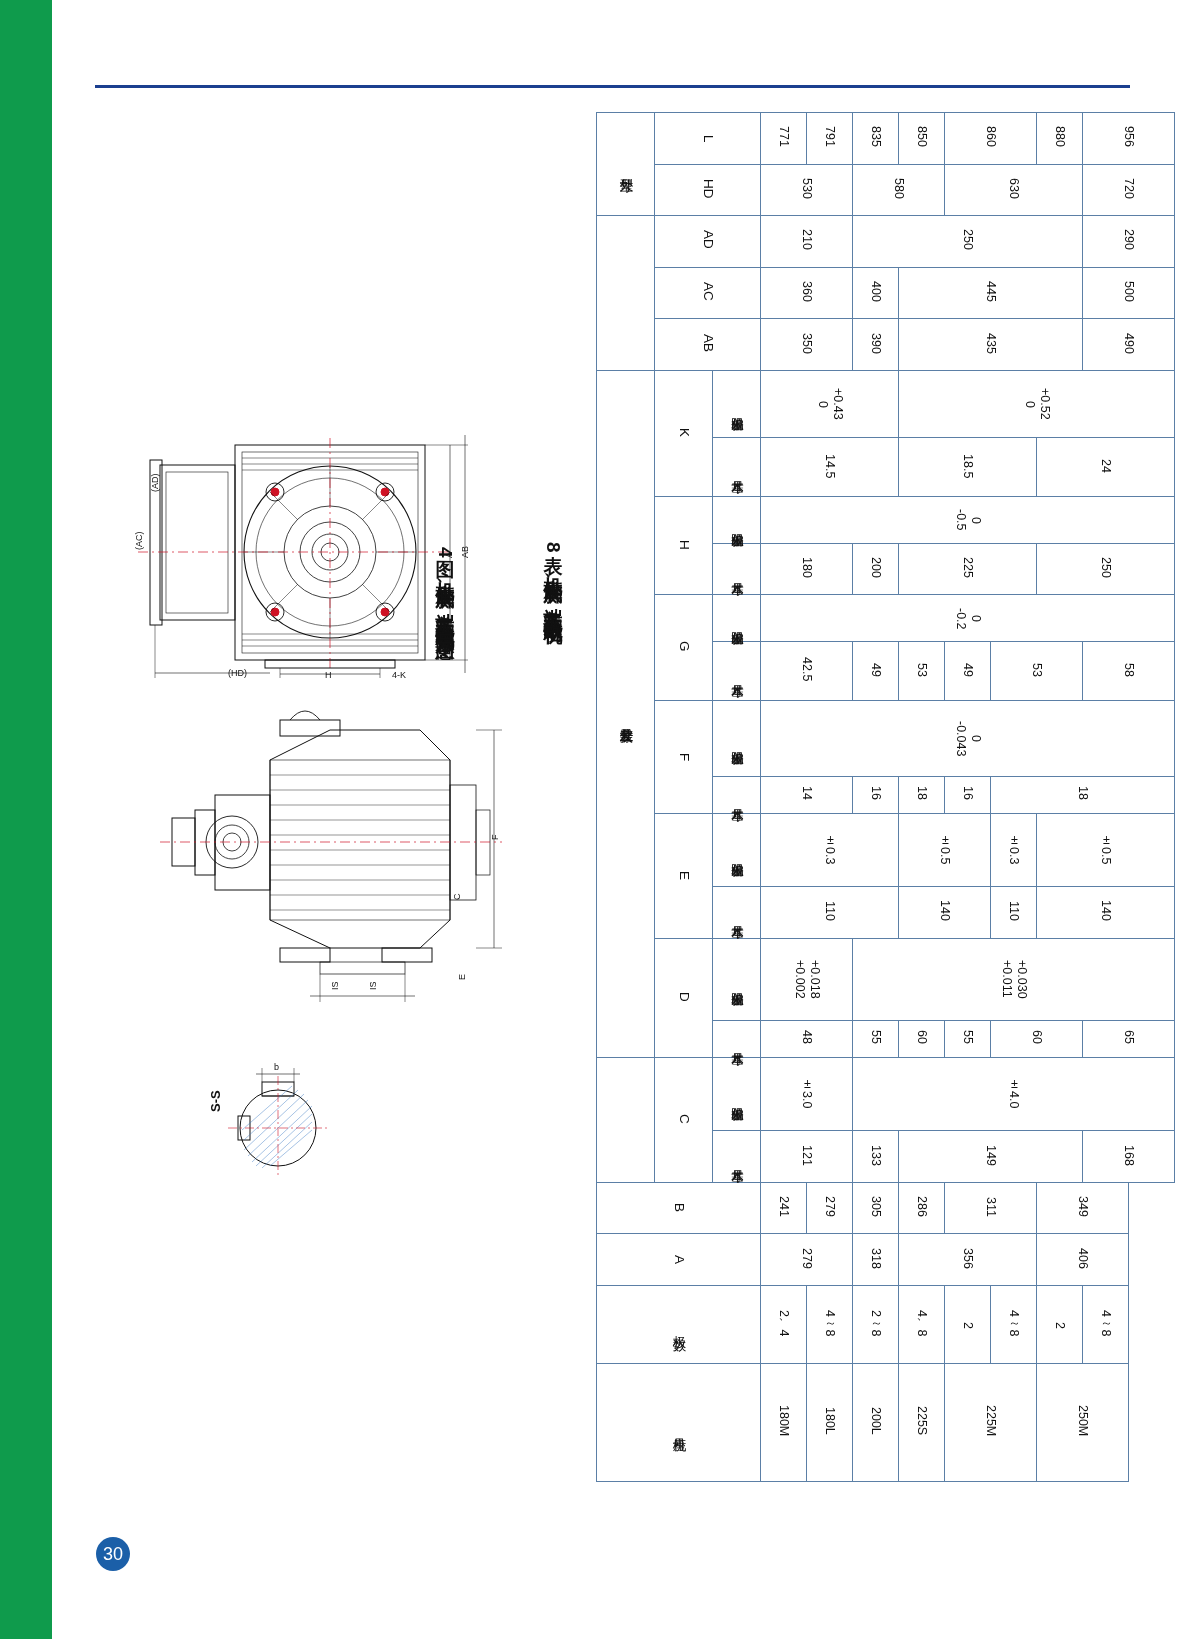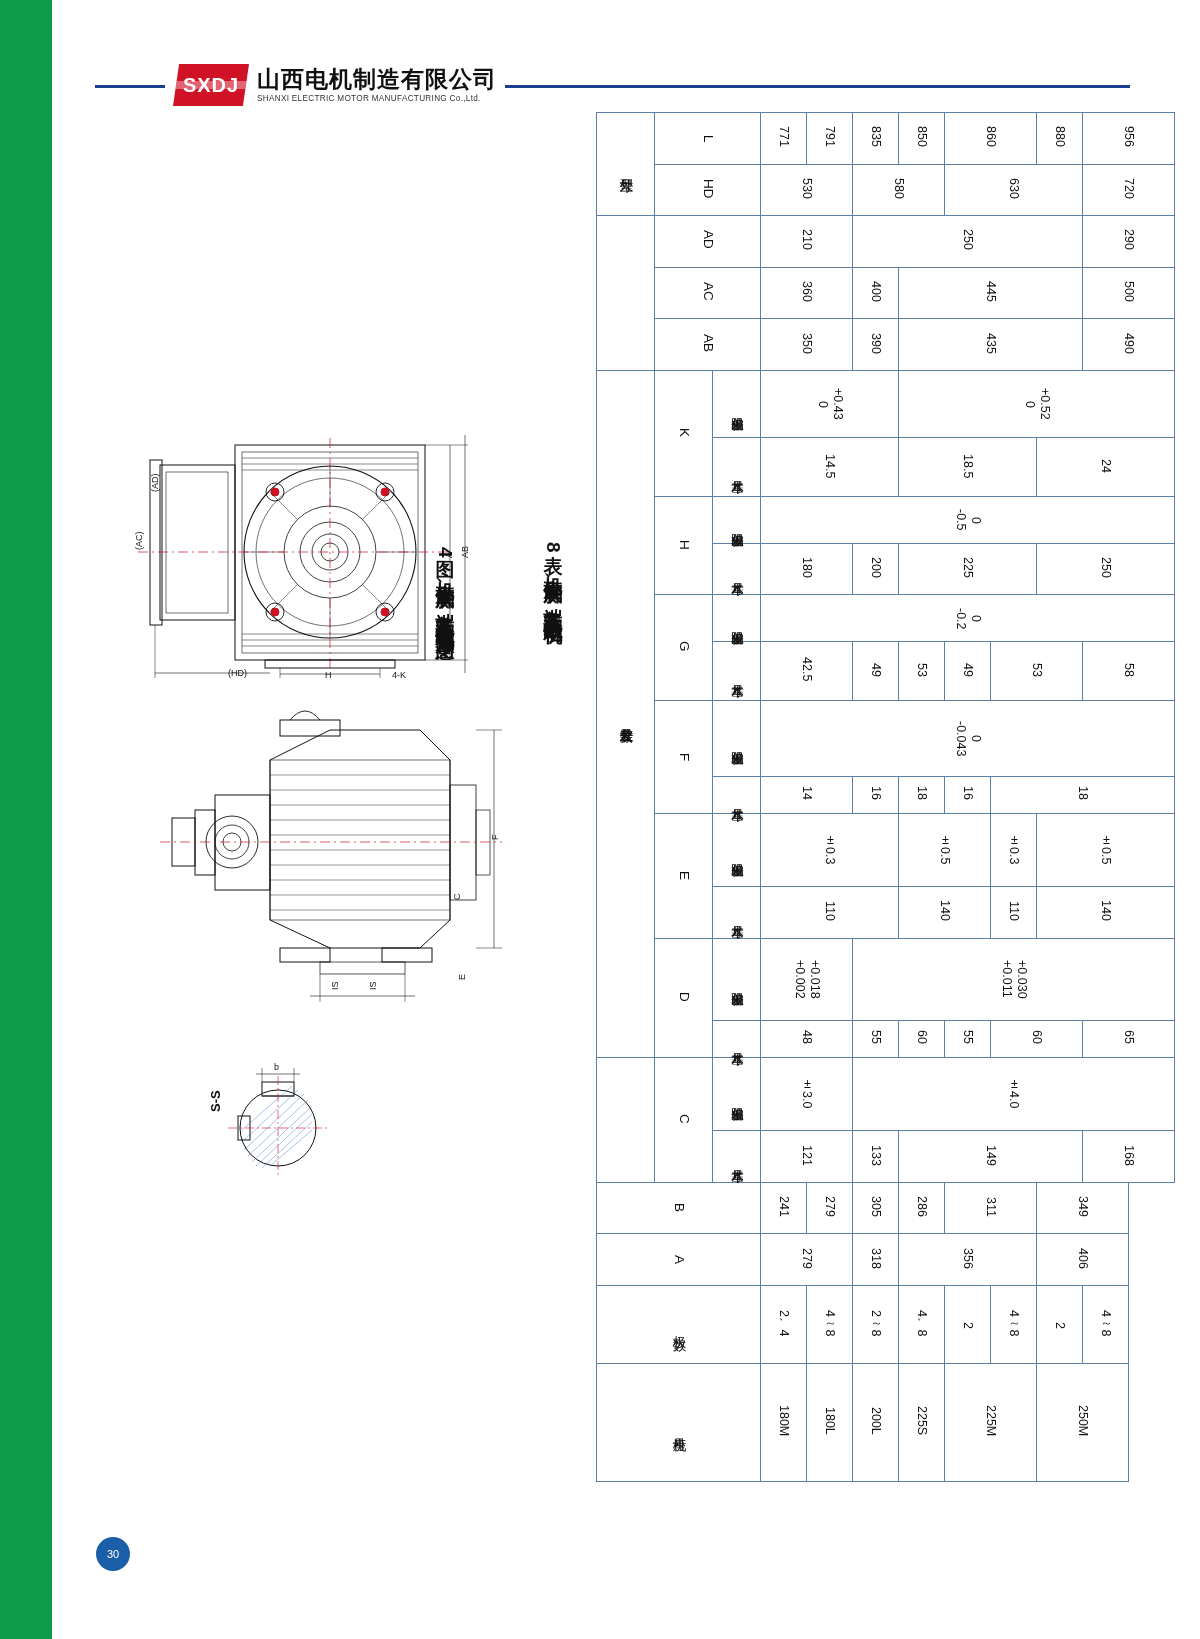--- a/index.html
+++ b/index.html
@@ -99,21 +99,21 @@
     margin-top: 2px;
   }
   
   .page-badge {
     position: absolute;
     left: 96px; bottom: 68px;
     width: 34px; height: 34px;
     border-radius: 50%;
     background: #1b5fa8;
     color: #ffffff;
-    font-size: 11px;
+    font-size: 18px;
     display: flex;
     align-items: center;
     justify-content: center;
     font-family: "Liberation Sans", sans-serif;
   }
   
   .figure-area {
     position: absolute;
     left: 100px; top: 420px;
     width: 420px; height: 830px; text-align: right;
@@ -207,30 +207,20 @@
 <body>
 
 <div class="page">
 
   <div class="left-bar">
     <div class="left-bar-inner"></div>
   </div>
 
   <div class="header">
     <div class="header-rule"></div>
-    <div class="logo-block">
-      <div class="logo-mark">
-        <div class="logo-swoosh"></div>
-        <span>SXDJ</span>
-      </div>
-      <div class="logo-text">
-        <div class="logo-cn">山西电机制造有限公司</div>
-        <div class="logo-en">SHANXI ELECTRIC MOTOR MANUFACTURING Co.,Ltd.</div>
-      </div>
-    </div>
   </div>
 
   <div class="figure-area">
 
     <svg class="drawing draw-top" width="380" height="250" viewBox="0 0 380 250">
       <g stroke="#111" fill="none" stroke-width="1">
 
         <rect x="115" y="15" width="190" height="215"></rect>
         <rect x="122" y="22" width="176" height="201" stroke-width="0.6"></rect>
 

